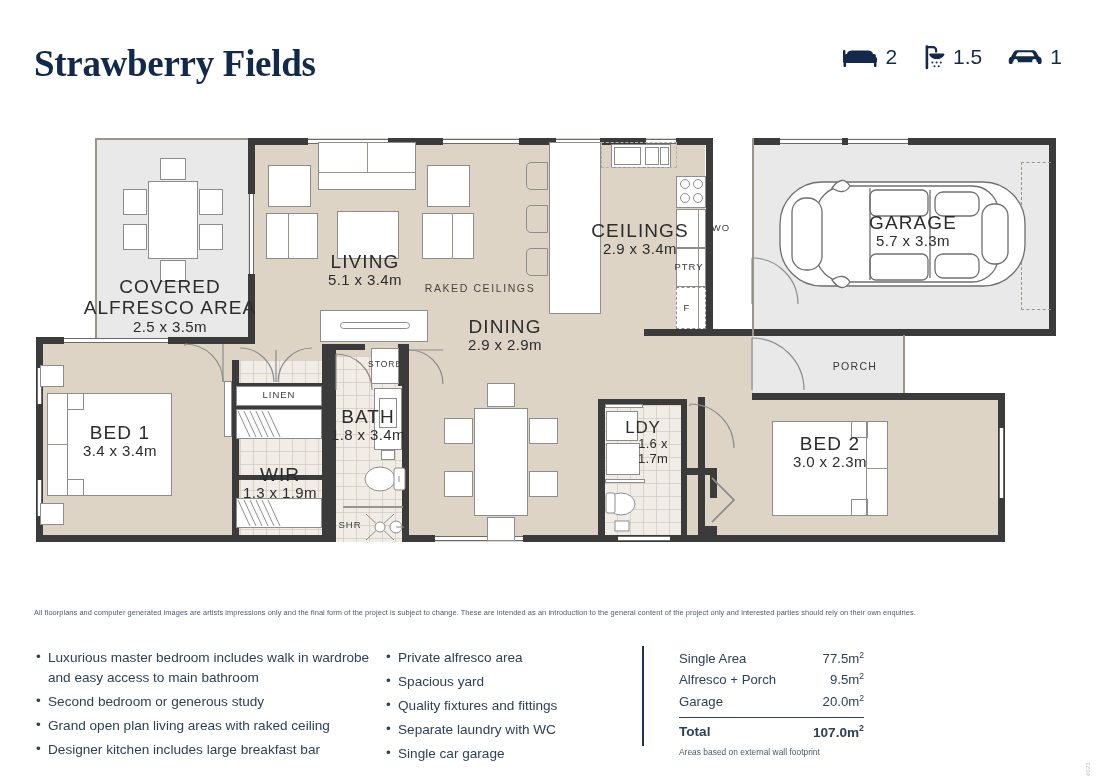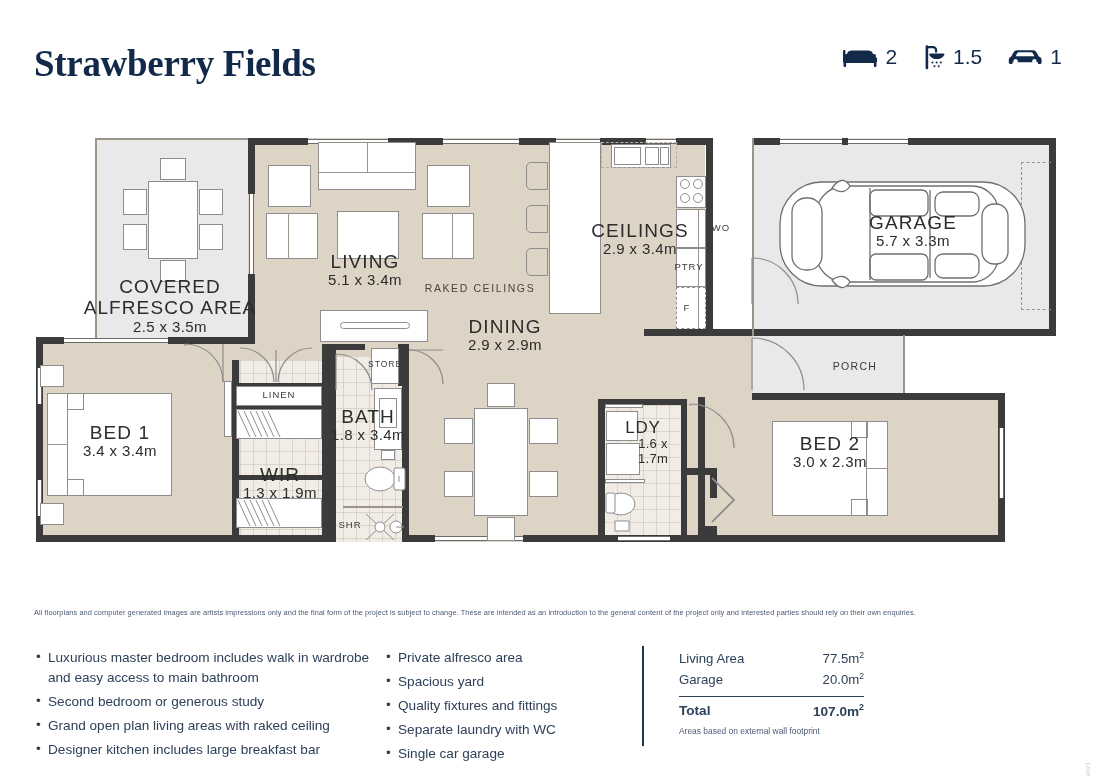--- a/index.html
+++ b/index.html
@@ -493,22 +493,26 @@
       <li>Luxurious master bedroom includes walk in wardrobe and easy access to main bathroom</li>
       <li>Second bedroom or generous study</li>
       <li>Grand open plan living areas with raked ceiling</li>
       <li>Designer kitchen includes large breakfast bar</li>
     </ul>
 
     <div class="divider"></div>
 
     <div class="areas">
       <div class="arow">
-        <span class="lbl">Living Area</span>
+        <span class="lbl">Single Area</span>
         <span class="val"><span>77.5m</span><sup>2</sup></span>
+      </div>
+      <div class="arow">
+        <span class="lbl">Alfresco + Porch</span>
+        <span class="val"><span>9.5m</span><sup>2</sup></span>
       </div>
       <div class="arow">
         <span class="lbl">Garage</span>
         <span class="val"><span>20.0m</span><sup>2</sup></span>
       </div>
       <div class="arule"></div>
       <div class="atot">
         <span>Total</span>
         <span><span>107.0m</span><sup>2</sup></span>
       </div>

